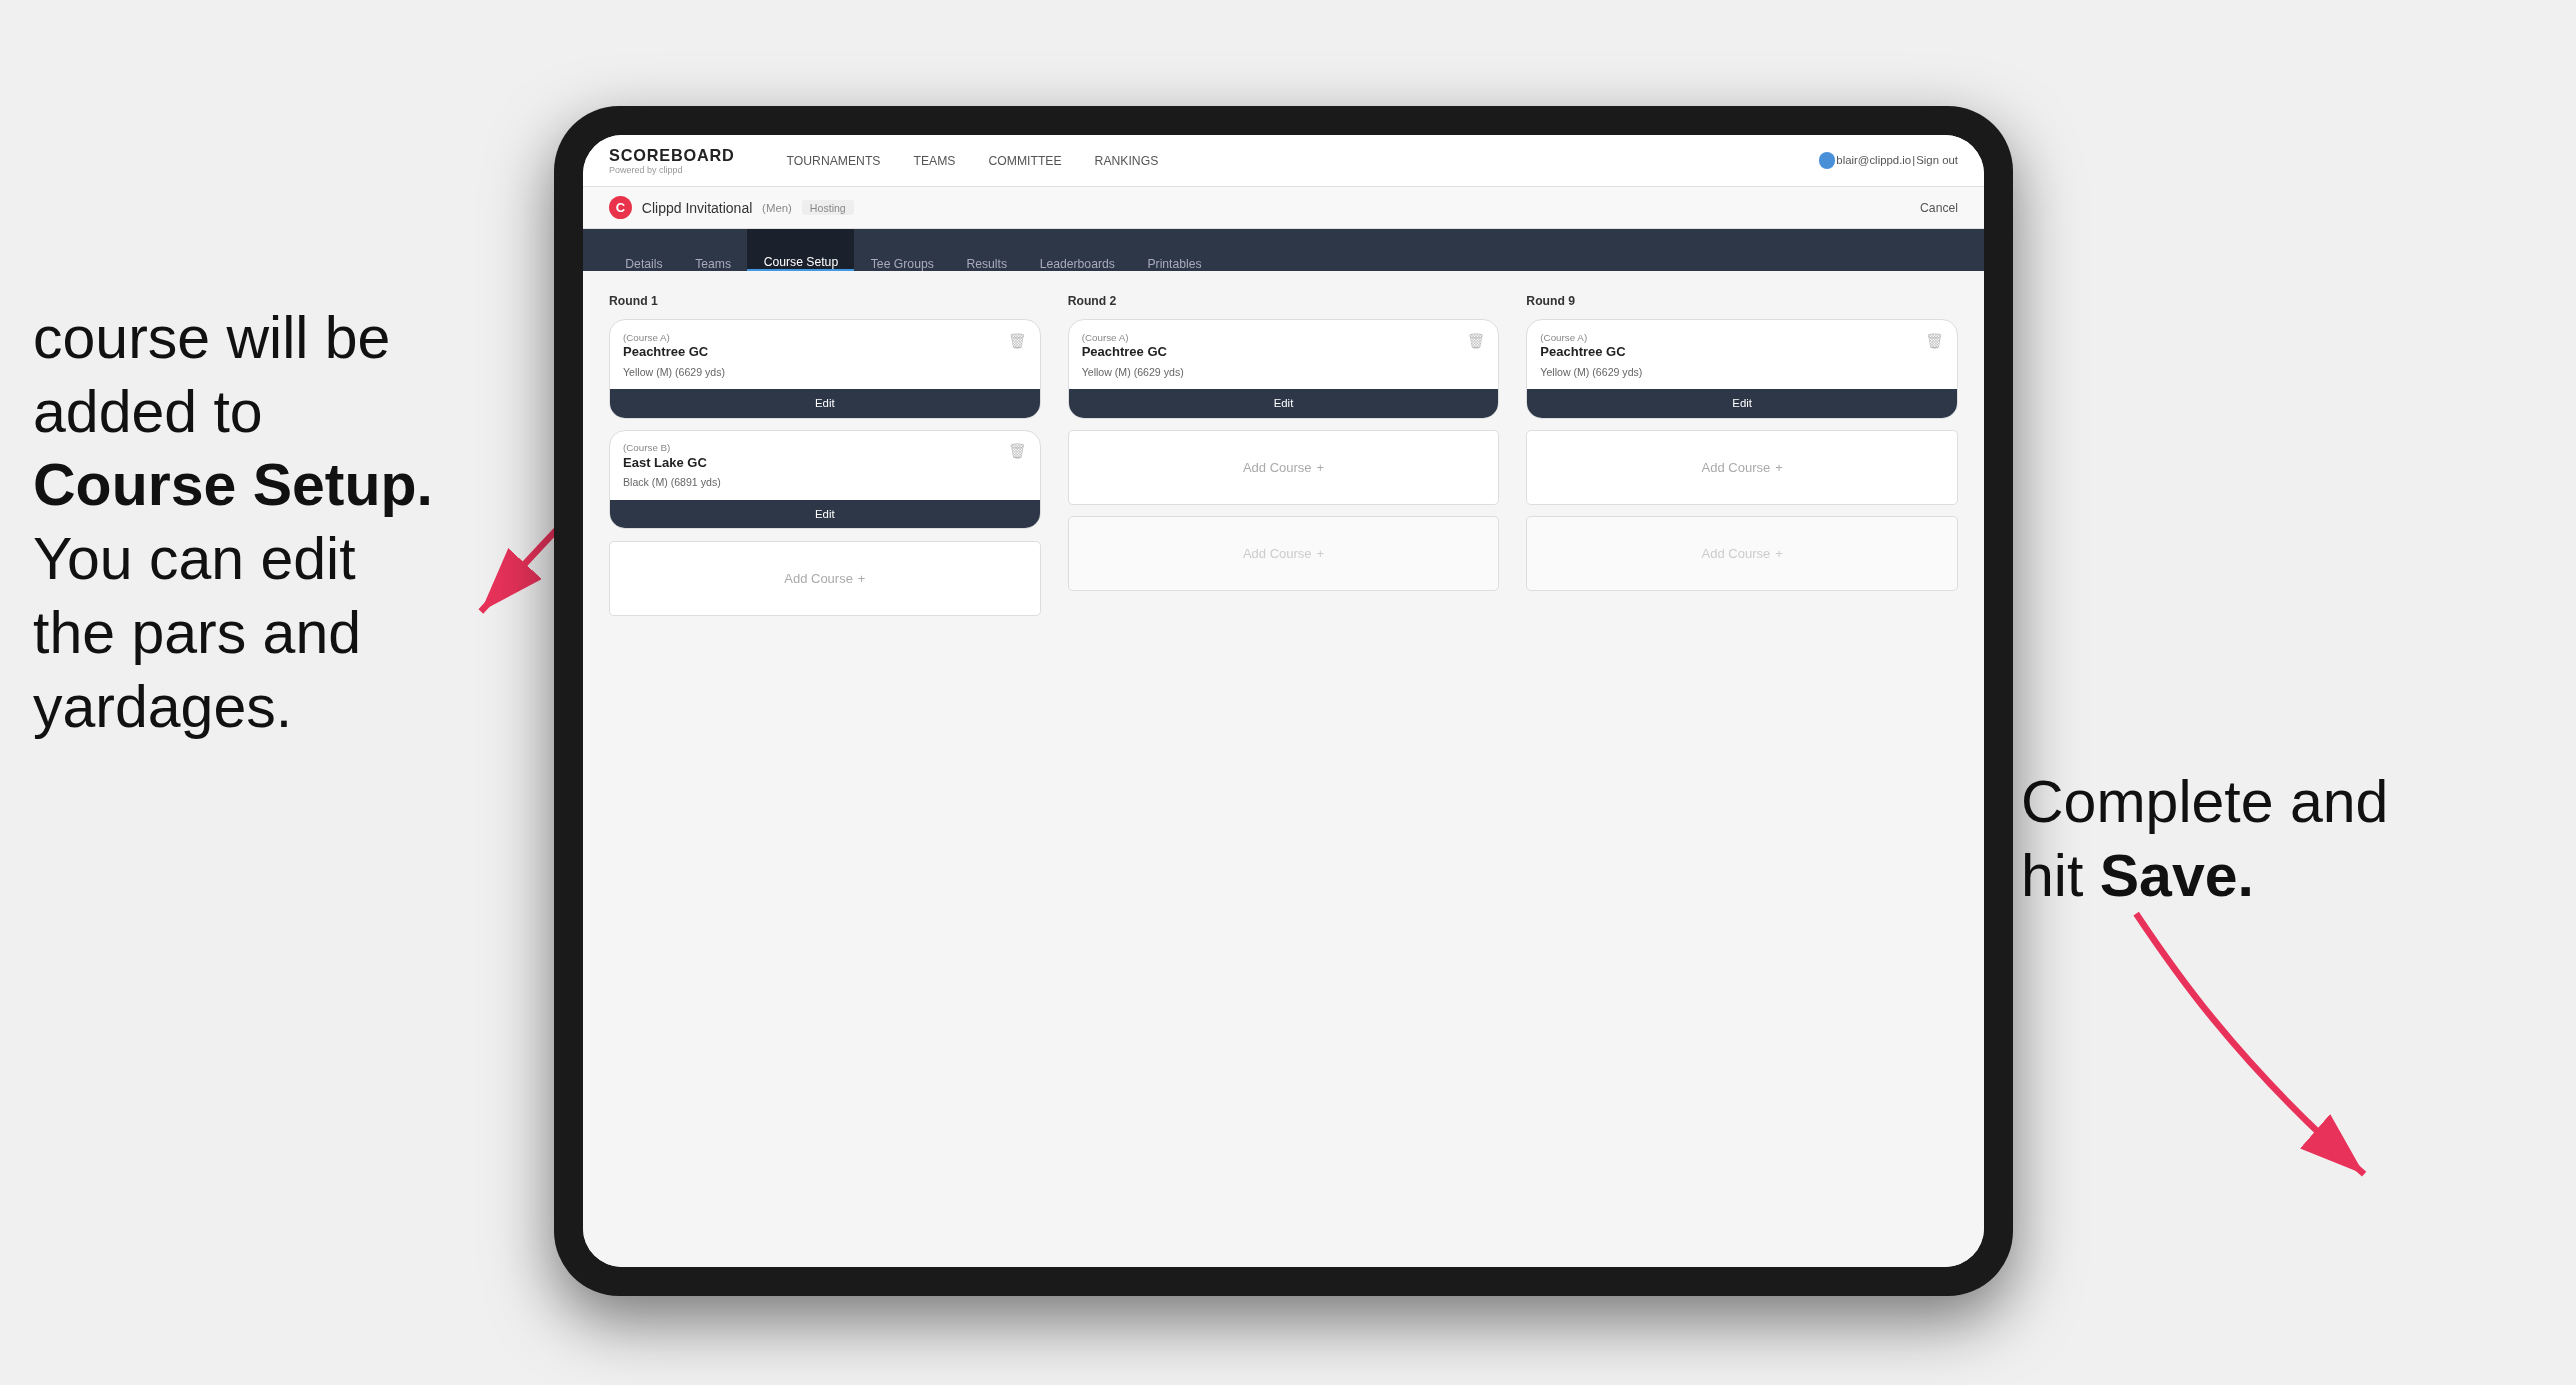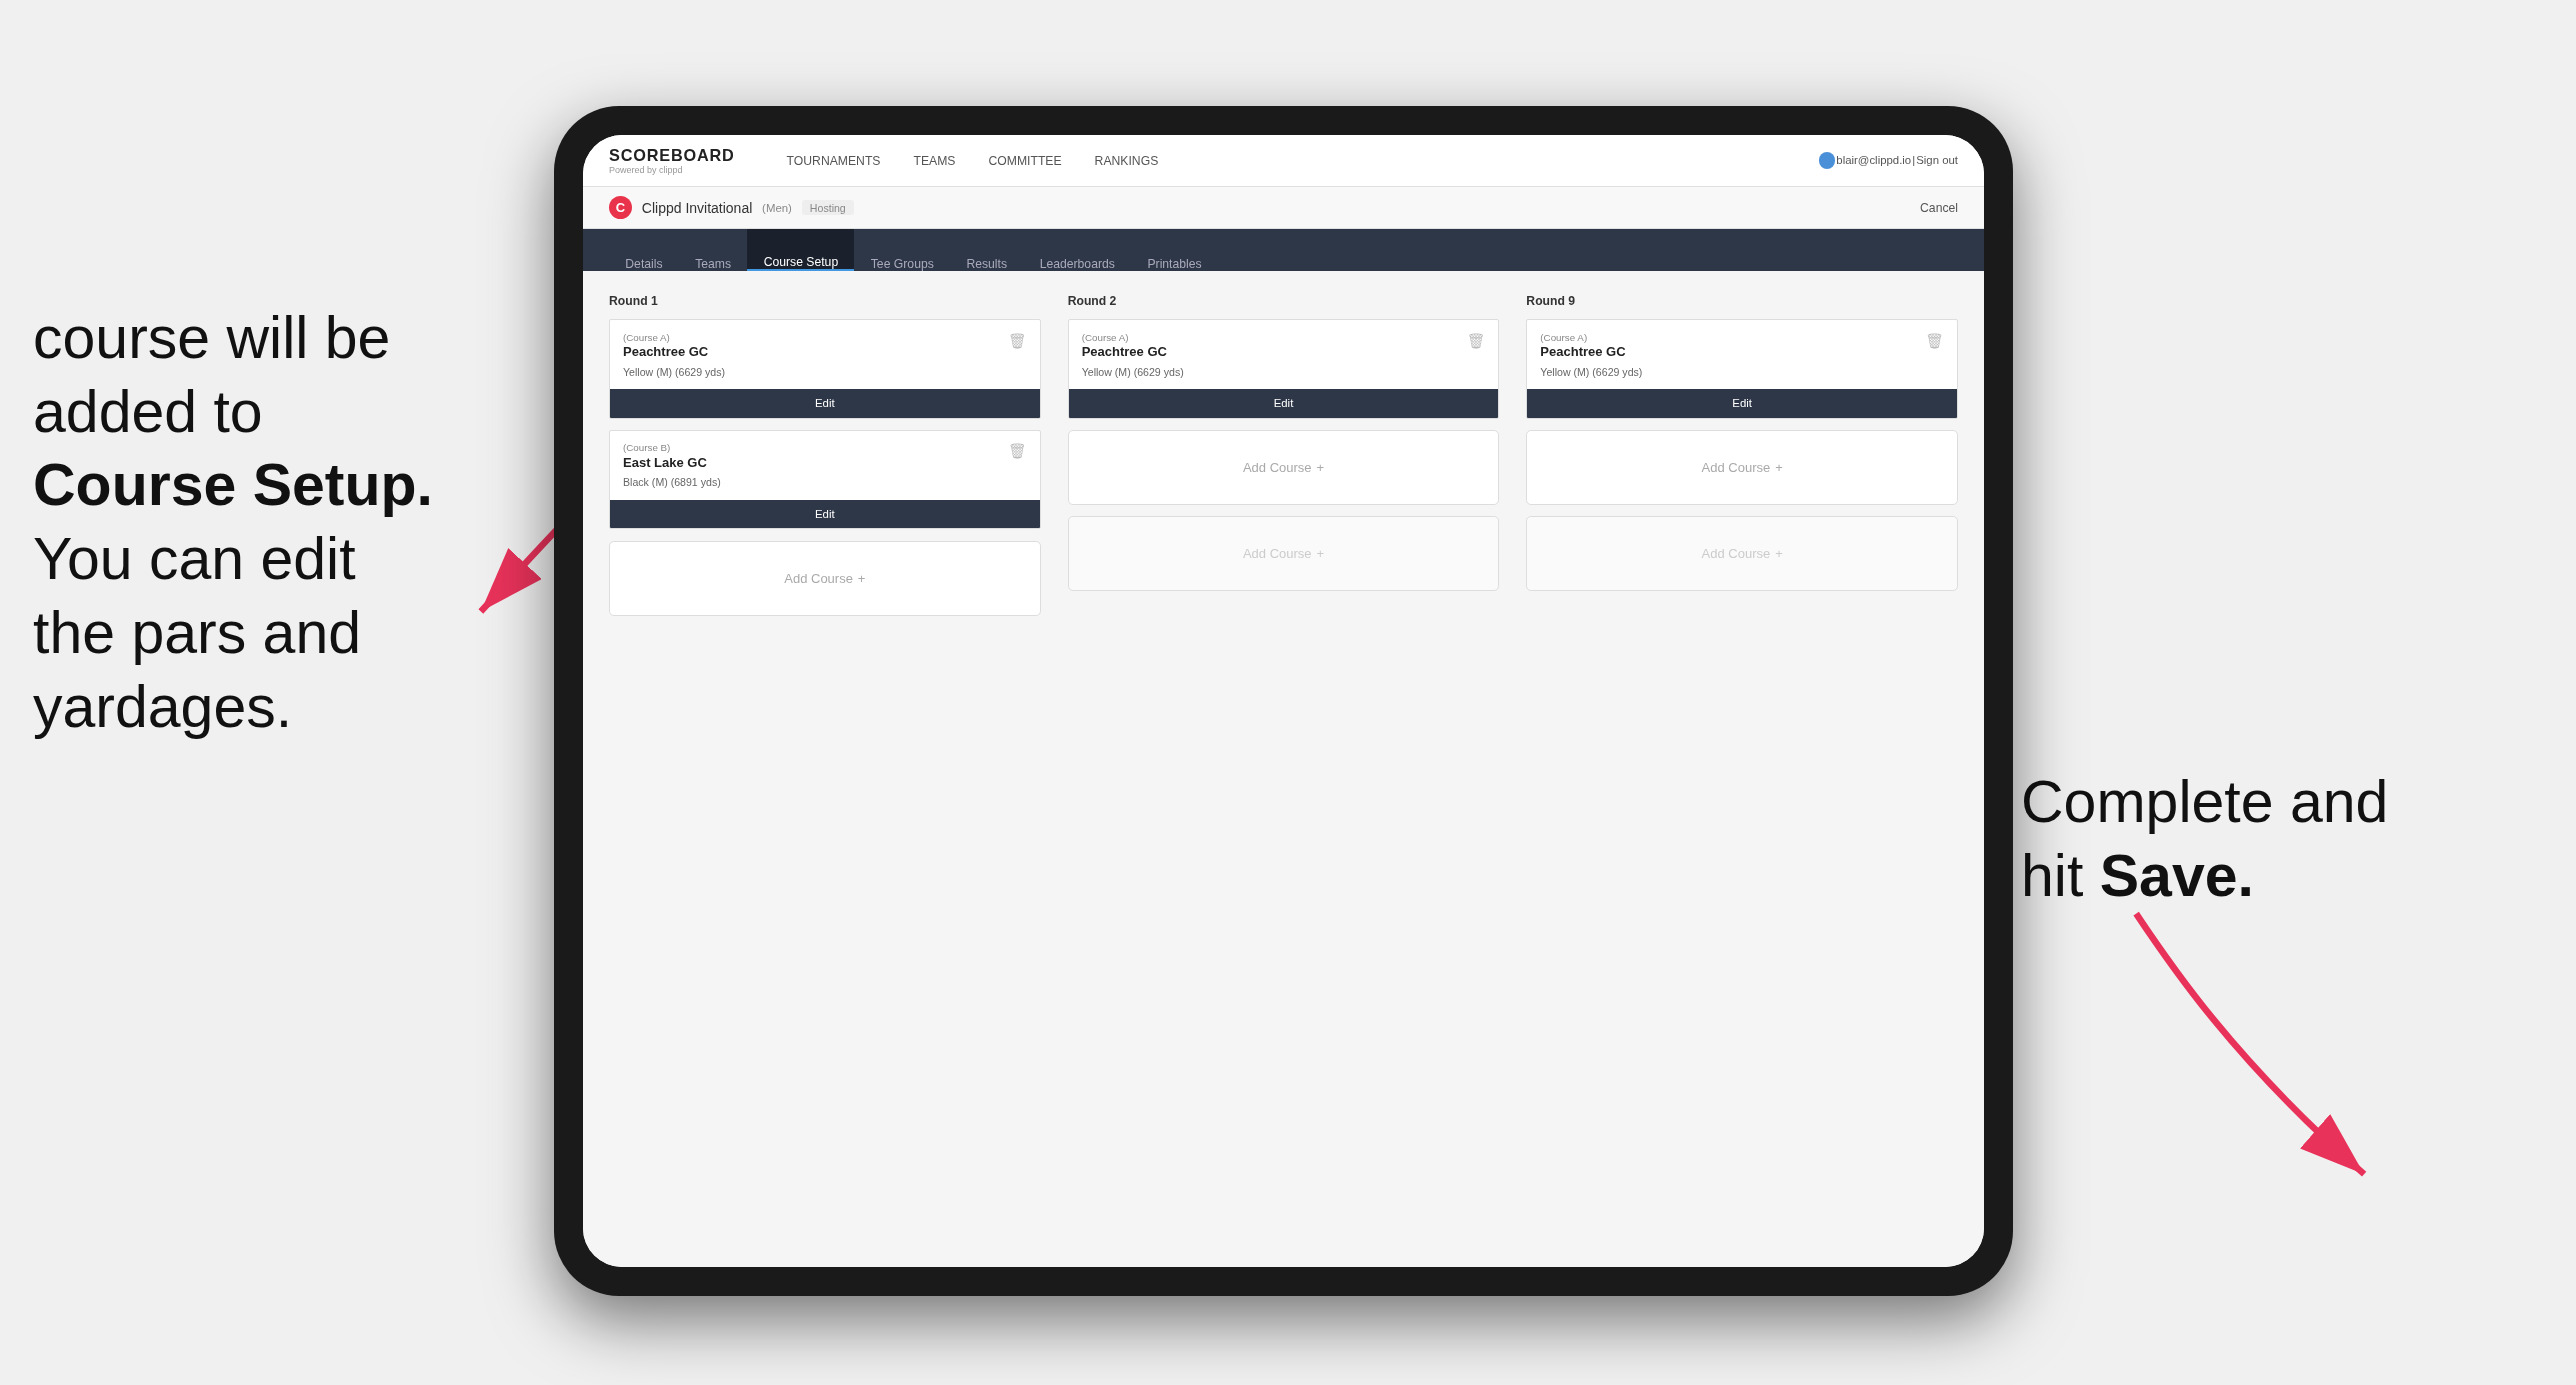--- a/index.html
+++ b/index.html
@@ -216,21 +216,21 @@
     .round-label {
       font-size: 12.2px;
       font-weight: 600;
       color: #333;
       margin-bottom: 11.4px;
     }
 
     .course-card {
       background: #fff;
       border: 0.8px solid #ddd;
-      border-radius: 2px;
+      border-radius: 16px;
       margin-bottom: 11.4px;
       overflow: hidden;
     }
 
     .course-card-header {
       padding: 11.4px 13px 4.9px;
       display: flex;
       justify-content: space-between;
       align-items: flex-start;
     }

